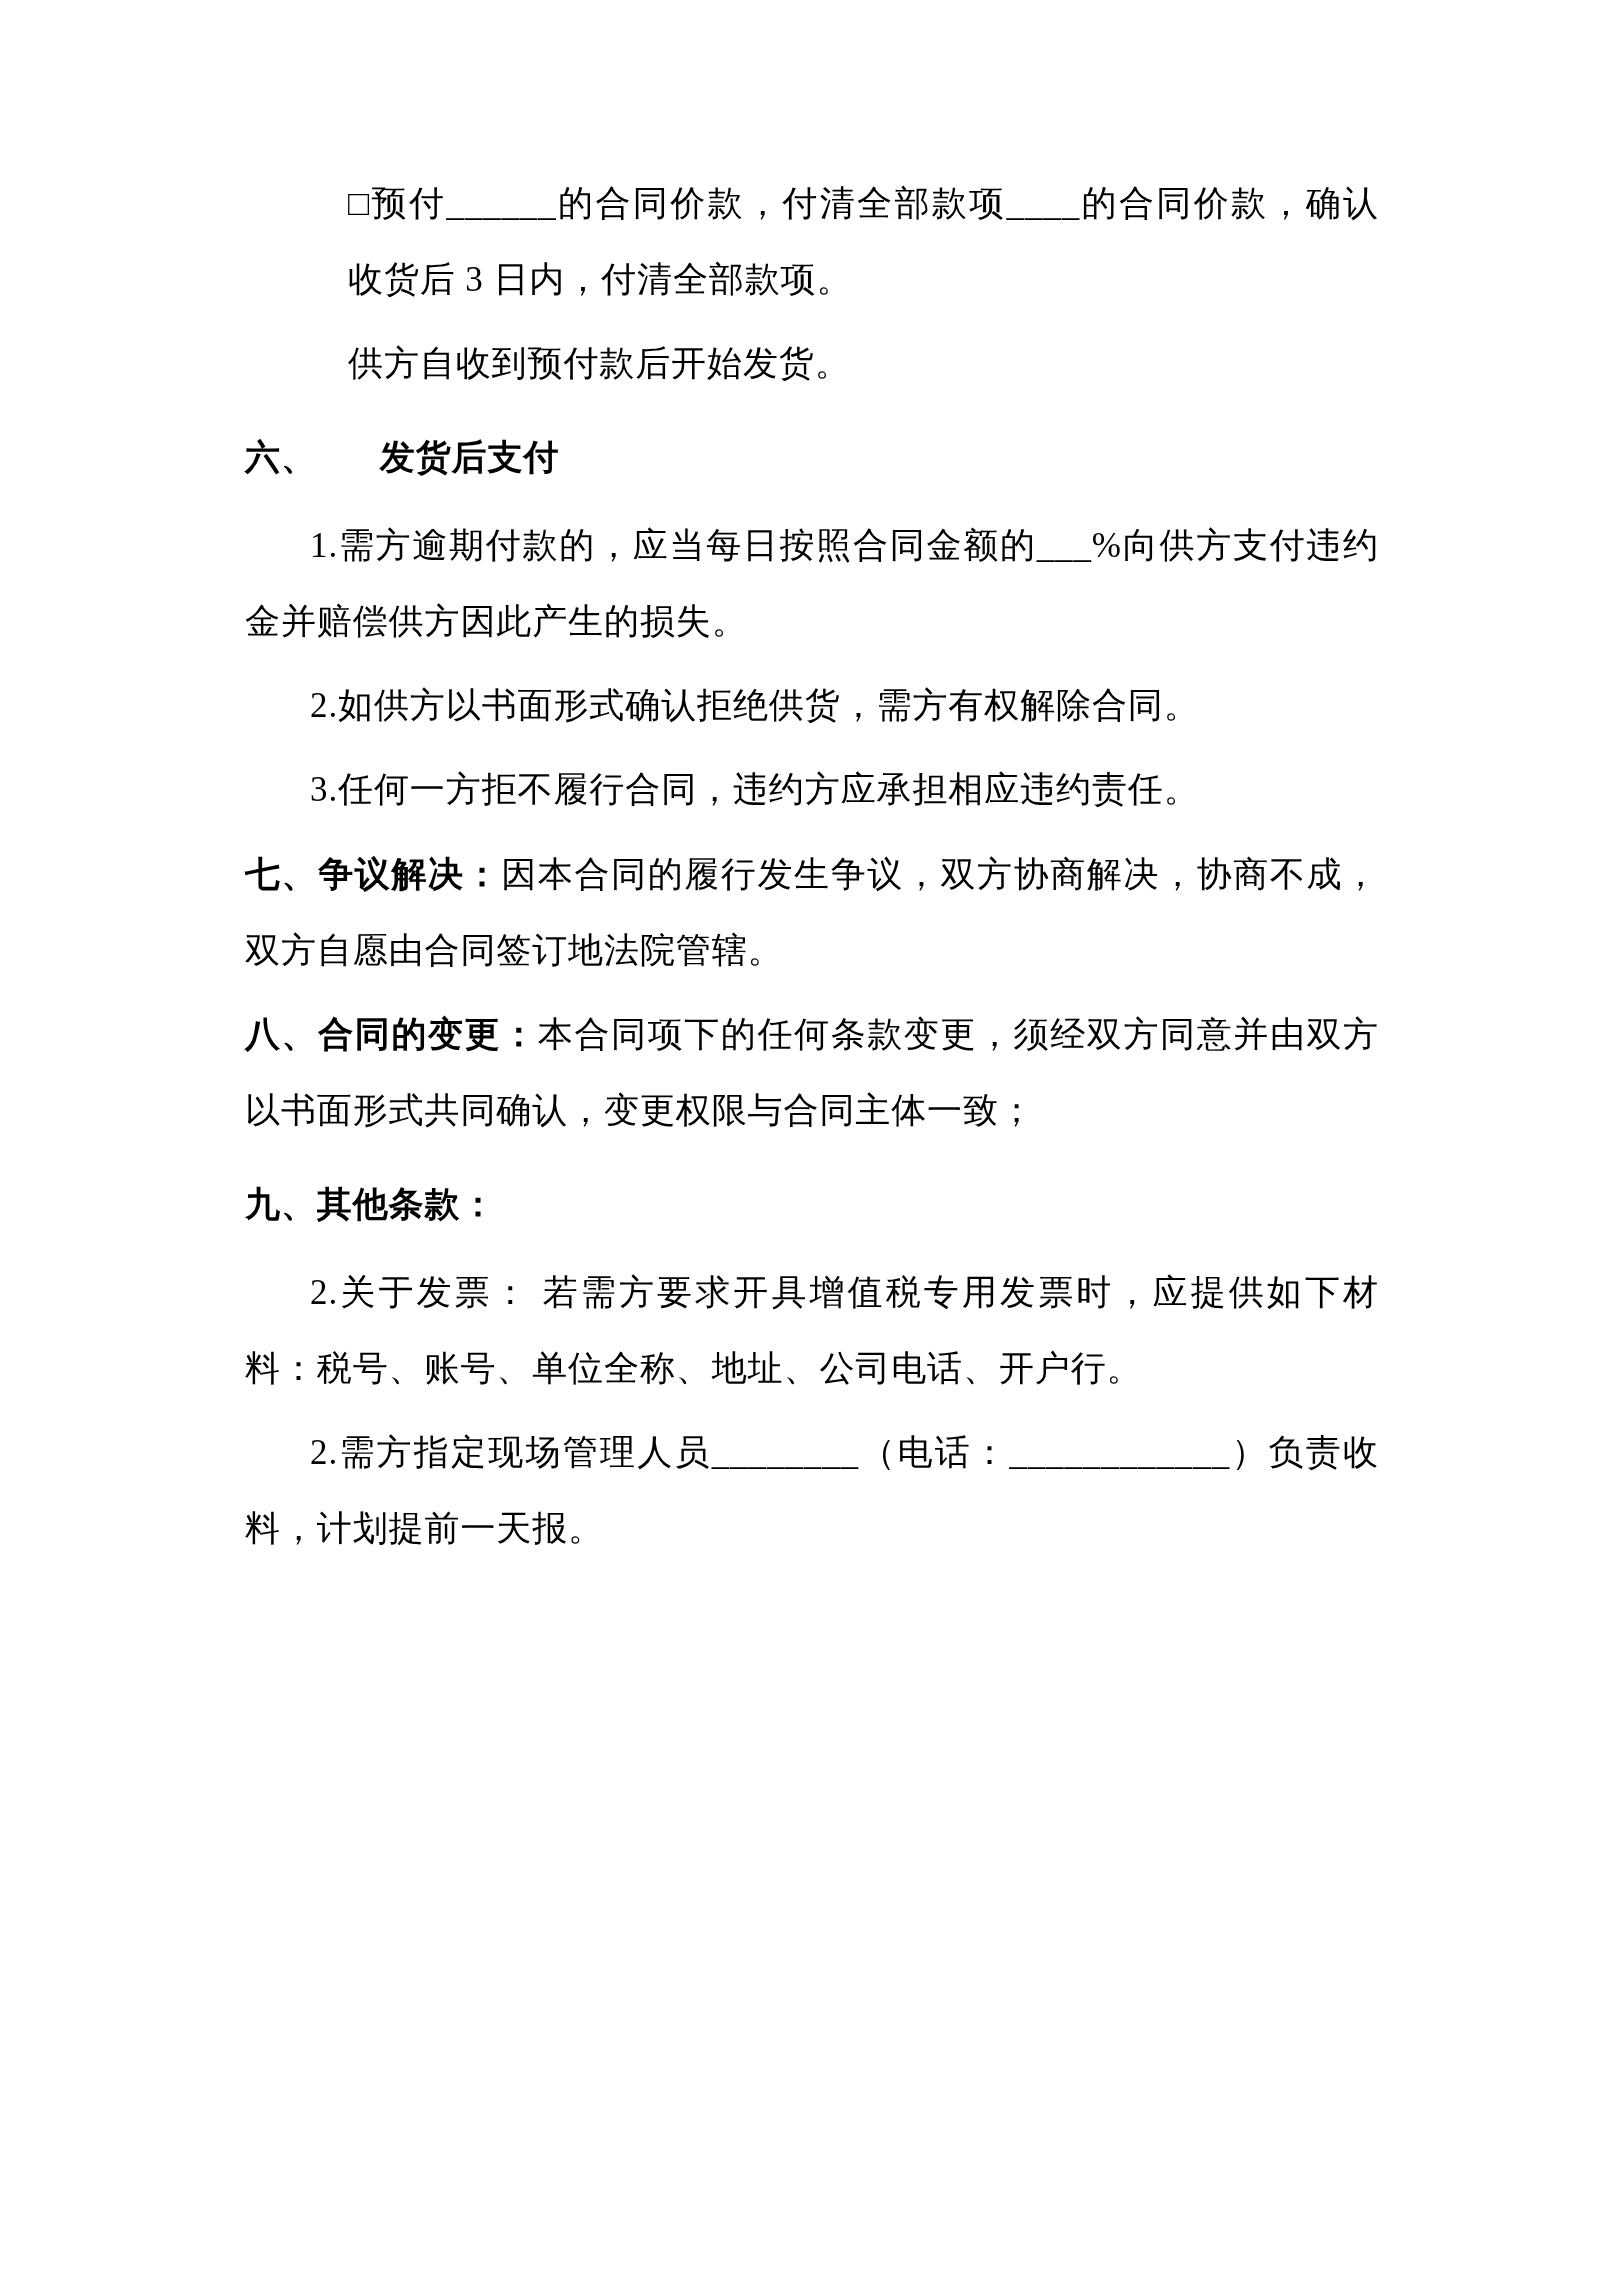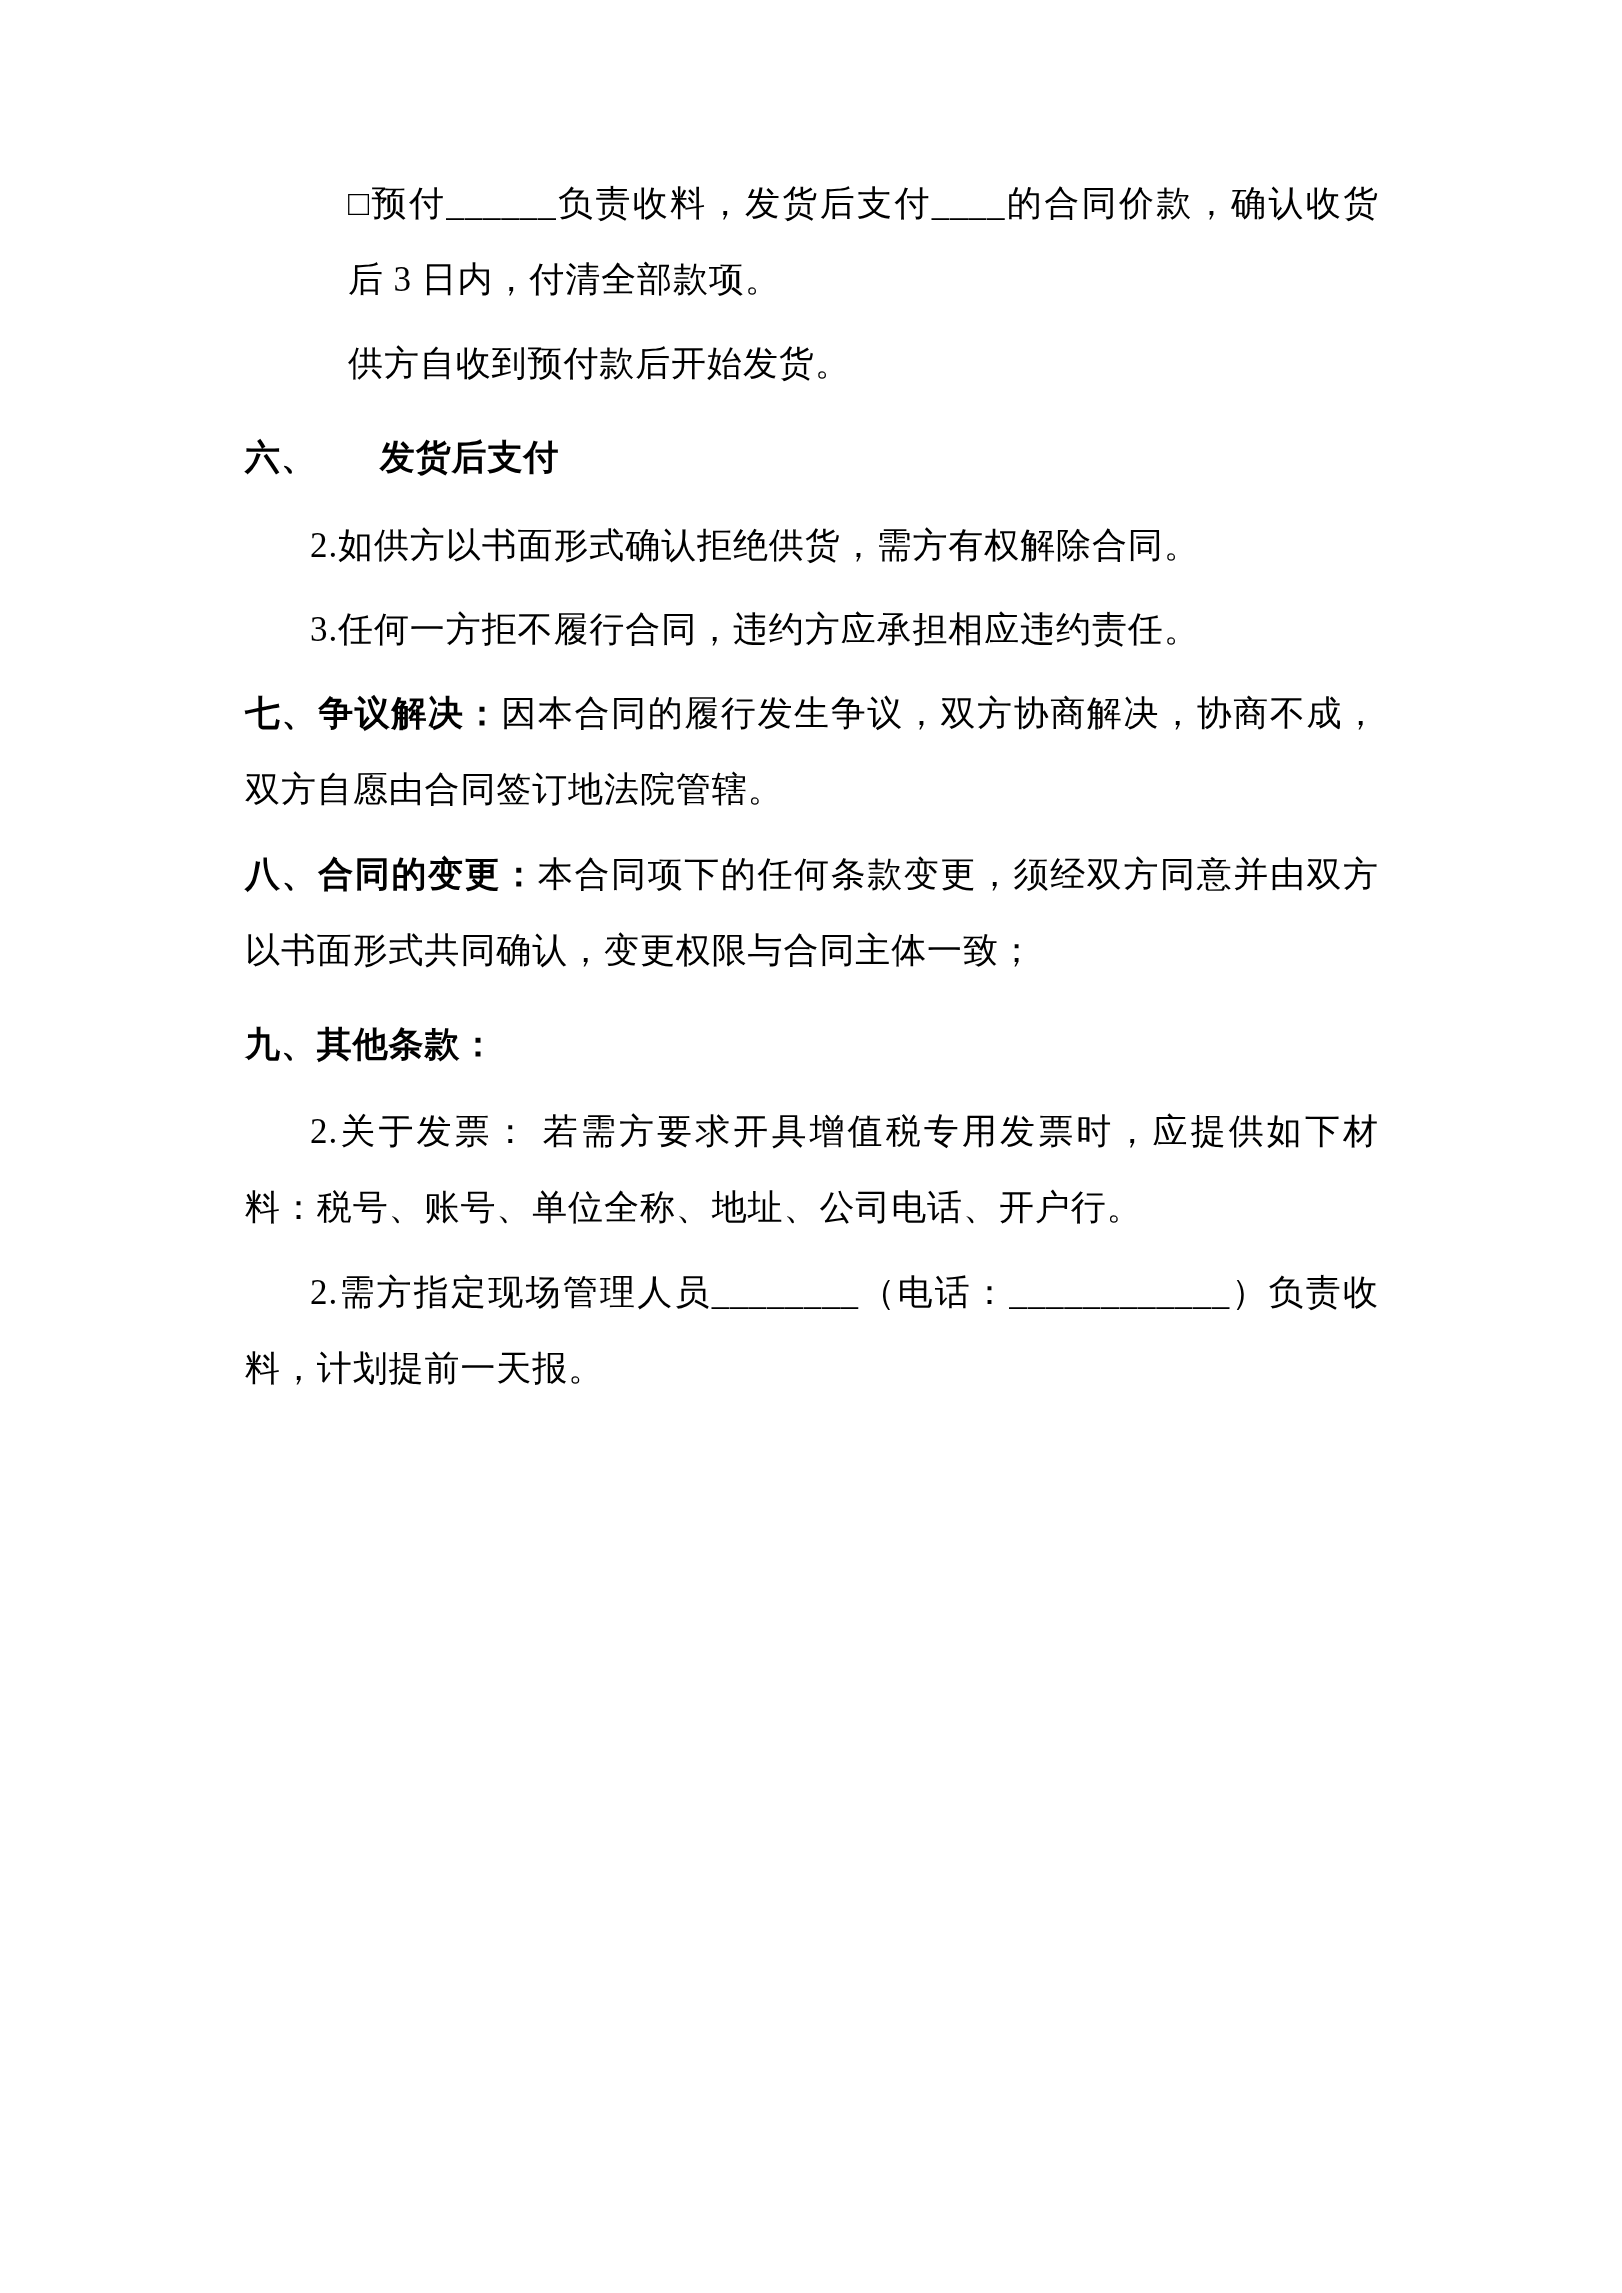--- a/index.html
+++ b/index.html
@@ -26,23 +26,24 @@
   .section-heading { margin-top: 18px; margin-bottom: 11.8px; }
   .bold { font-weight: bold; }
   .gap { margin-left: 1.8em; }
   .blank { white-space: nowrap; }
 </style>
 </head>
 <body>
 
 <div class="page">
   <div class="doc-body">
-      <p class="para option-block"><span>□</span><span>预付</span><span class="blank">______</span><span>负责收料，发货后支付</span><span class="blank">____</span><span>的合同价款，确认收货后 3 日内，付清全部款项。</span></p>
+      <p class="para option-block"><span>□</span><span>预付</span><span class="blank">______</span><span>的合同价款，付清全部款项</span><span class="blank">____</span><span>的合同价款，确认收货后 3 日内，付清全部款项。</span></p>
       <p class="para option-block"><span>供方自收到预付款后开始发货。</span></p>
       <p class="para section-heading"><span class="bold">六、</span><span class="bold gap">发货后支付</span></p>
+      <p class="para indent"><span>1.需方逾期付款的，应当每日按照合同金额的</span><span class="blank">___</span><span>%向供方支付违约金并赔偿供方因此产生的损失。</span></p>
       <p class="para indent"><span>2.如供方以书面形式确认拒绝供货，需方有权解除合同。</span></p>
       <p class="para indent"><span>3.任何一方拒不履行合同，违约方应承担相应违约责任。</span></p>
       <p class="para "><span class="bold">七、争议解决：</span><span>因本合同的履行发生争议，双方协商解决，协商不成，双方自愿由合同签订地法院管辖。</span></p>
       <p class="para "><span class="bold">八、合同的变更：</span><span>本合同项下的任何条款变更，须经双方同意并由双方以书面形式共同确认，变更权限与合同主体一致；</span></p>
       <p class="para section-heading"><span class="bold">九、其他条款：</span></p>
       <p class="para indent"><span>2.关于发票： 若需方要求开具增值税专用发票时，应提供如下材料：税号、账号、单位全称、地址、公司电话、开户行。</span></p>
       <p class="para indent"><span>2.需方指定现场管理人员</span><span class="blank">________</span><span>（电话：</span><span class="blank">____________</span><span>）负责收料，计划提前一天报。</span></p>
     </div>
 </div>
 

